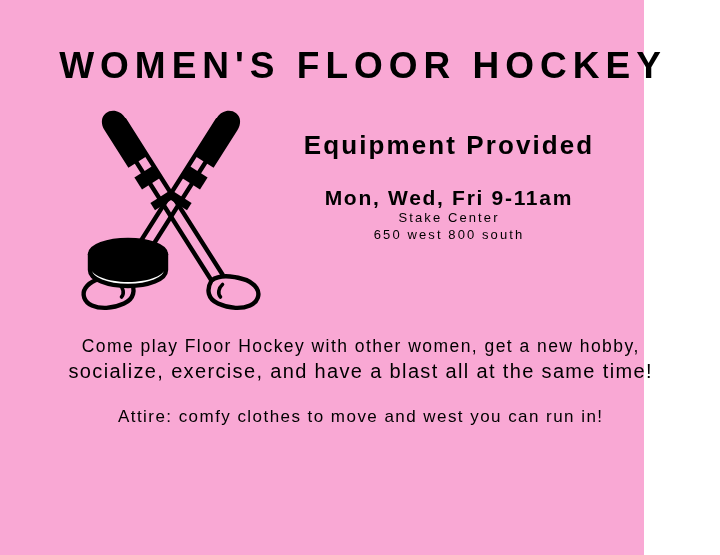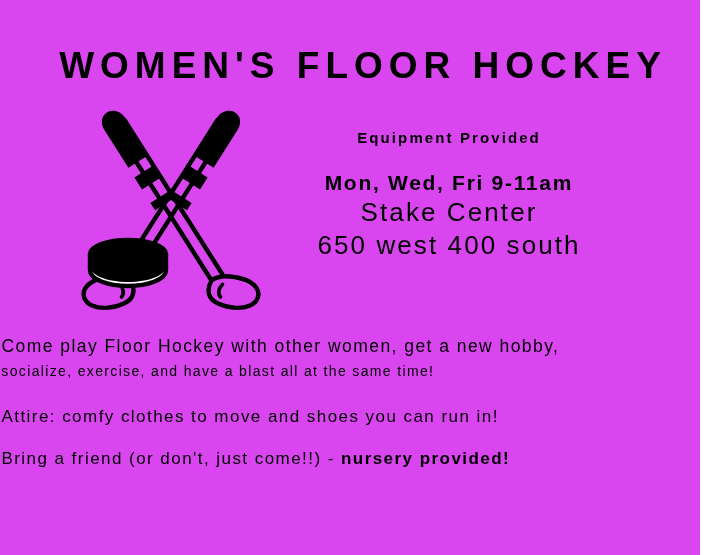--- a/index.html
+++ b/index.html
@@ -10,23 +10,23 @@
   body {
     width: 720px;
     height: 555px;
     overflow: hidden;
     font-family: "Liberation Sans", sans-serif;
     color: #000000;
     position: relative;
   }
   .flyer {
     position: relative;
-    width: 700px;
+    width: 644px;
     height: 555px;
-    background: #d946ef;
+    background: #f9a8d4;
   }
 
   
   .title {
     position: absolute;
     left: 0;
     top: 47px;
     width: 720px;
     text-align: center;
     font-size: 37px;
@@ -49,62 +49,63 @@
 
   
   .info {
     position: absolute;
     left: 258px;
     top: 128px;
     width: 380px;
     text-align: center;
   }
   .info .eq-line {
-    font-size: 15px;
+    font-size: 26px;
     font-weight: bold;
     letter-spacing: 2.1px;
     text-indent: 2.1px;
     line-height: 1.33;
     white-space: nowrap;
   }
   .info .sched-gap { height: 22px; }
   .info .sched {
     font-size: 21px;
     font-weight: bold;
     letter-spacing: 1.7px;
     text-indent: 1.7px;
     line-height: 1.22;
     white-space: nowrap;
   }
   .info .addr {
-    font-size: 26px;
+    font-size: 13px;
     font-weight: normal;
     letter-spacing: 2.1px;
     text-indent: 2.1px;
     line-height: 1.28;
     white-space: nowrap;
   }
 
   
   .body-block {
     position: absolute;
     left: 0;
     top: 334px;
     width: 720px;
+    text-align: center;
   }
   .p-tight {
     font-size: 17.5px;
     font-weight: normal;
     letter-spacing: 1.45px;
     text-indent: 1.45px;
     line-height: 25px;
     white-space: nowrap;
   }
   .p-tight.smaller {
-    font-size: 14px;
+    font-size: 20px;
     letter-spacing: 1.35px;
     text-indent: 1.35px;
   }
   .p-row {
     font-size: 17px;
     font-weight: normal;
     letter-spacing: 1.45px;
     text-indent: 1.45px;
     white-space: nowrap;
   }
@@ -165,26 +166,25 @@
         <ellipse cx="50" cy="150" rx="38" ry="14" fill="#000000" stroke="#000000" stroke-width="4.4"></ellipse>
       </g>
     </svg>
   </div>
 
   <div class="info">
     <div class="eq-line">Equipment Provided</div>
     <div class="sched-gap"></div>
     <div class="sched">Mon, Wed, Fri 9-11am</div>
     <div class="addr">Stake Center</div>
-    <div class="addr">650 west 400 south</div>
+    <div class="addr">650 west 800 south</div>
   </div>
 
   <div class="body-block">
     <div class="p-tight">Come play Floor Hockey with other women, get a new hobby,</div>
     <div class="p-tight smaller">socialize, exercise, and have a blast all at the same time!</div>
     <div class="gap-a"></div>
-    <div class="p-row">Attire: comfy clothes to move and shoes you can run in!</div>
+    <div class="p-row">Attire: comfy clothes to move and west you can run in!</div>
     <div class="gap-b"></div>
-    <div class="p-row"><span>Bring a friend (or don't, just come!!) - </span><span class="strong-inline">nursery provided!</span></div>
     <div class="gap-c"></div>
   </div>
 
 </div>
 
 </body></html>

